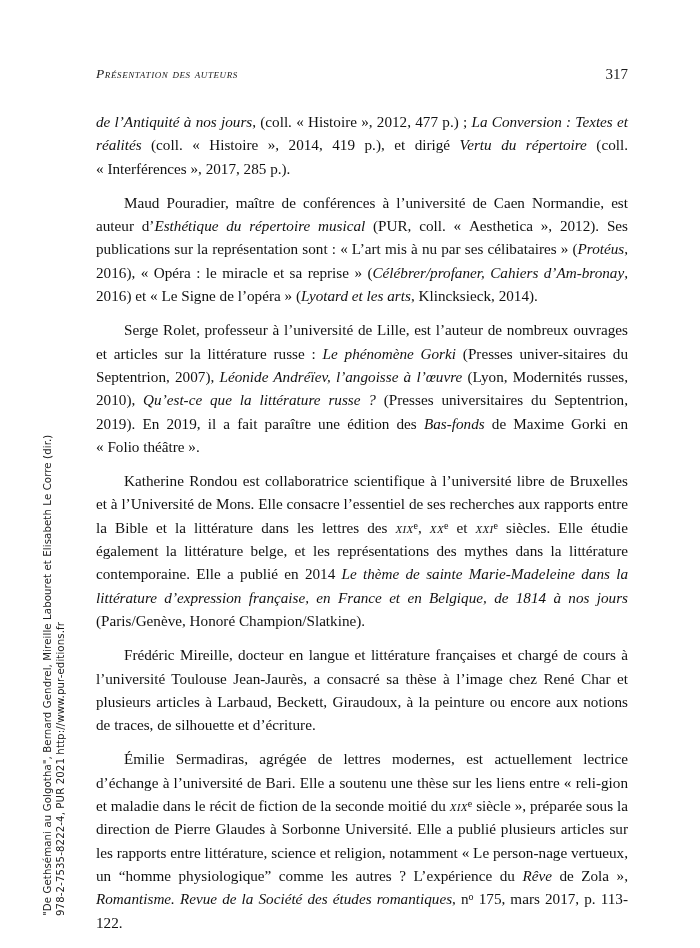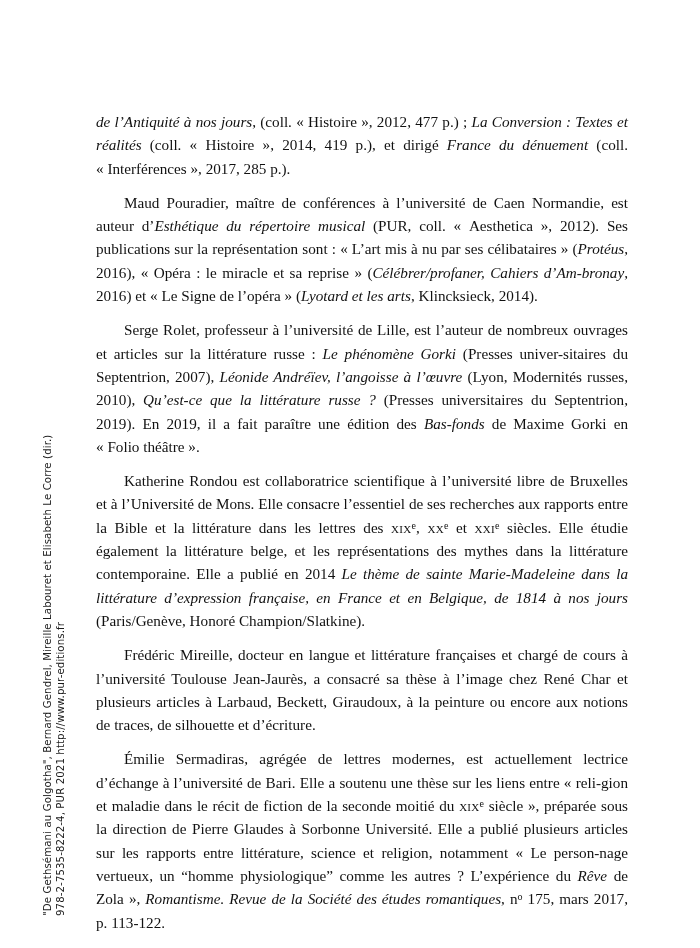--- a/index.html
+++ b/index.html
@@ -69,20 +69,21 @@
   }
   .para i, .para em {
     margin-top: 24px;
   }
   .para b, .para strong {
     font-weight: normal;
   }
   .sc {
     font-variant: small-caps;
     letter-spacing: 0.3px;
+    font-style: italic;
   }
   sup {
     font-size: 0.66em;
     vertical-align: 0.42em;
     line-height: 0;
   }
 
   
   .margin-credit {
     position: absolute;
@@ -108,24 +109,28 @@
   .margin-credit .vline-2 {
     left: 55px;
     top: 916px;
   }
 </style>
 </head>
 <body>
 
 <div class="page">
 
+  <div class="running-head">
+    <span class="rh-title">Présentation des auteurs</span>
+    <span class="rh-folio">317</span>
+  </div>
 
   <div class="textblock">
 
-    <p class="para"><i>de l’Antiquité à nos jours</i>, (coll. «&nbsp;Histoire&nbsp;», 2012, 477&nbsp;p.)&nbsp;; <i>La Conversion : Textes et réalités</i> (coll. «&nbsp;Histoire&nbsp;», 2014, 419&nbsp;p.), et dirigé <i>France du dénuement</i> (coll. «&nbsp;Interférences&nbsp;», 2017, 285&nbsp;p.).</p>
+    <p class="para"><i>de l’Antiquité à nos jours</i>, (coll. «&nbsp;Histoire&nbsp;», 2012, 477&nbsp;p.)&nbsp;; <i>La Conversion : Textes et réalités</i> (coll. «&nbsp;Histoire&nbsp;», 2014, 419&nbsp;p.), et dirigé <i>Vertu du répertoire</i> (coll. «&nbsp;Interférences&nbsp;», 2017, 285&nbsp;p.).</p>
 
     <p class="para indented"><b>Maud Pouradier</b>, maître de conférences à l’université de Caen Normandie, est auteur d’<i>Esthétique du répertoire musical</i> (PUR, coll. «&nbsp;Aesthetica&nbsp;», 2012). Ses publications sur la représentation sont&nbsp;: «&nbsp;L’art mis à nu par ses célibataires&nbsp;» (<i>Protéus</i>, 2016), «&nbsp;Opéra&nbsp;: le miracle et sa reprise&nbsp;» (<i>Célébrer/profaner, Cahiers d’Am-<wbr>bronay</i>, 2016) et «&nbsp;Le Signe de l’opéra&nbsp;» (<i>Lyotard et les arts</i>, Klincksieck, 2014).</p>
 
     <p class="para indented"><b>Serge Rolet</b>, professeur à l’université de Lille, est l’auteur de nombreux ouvrages et articles sur la littérature russe&nbsp;: <i>Le phénomène Gorki</i> (Presses univer-<wbr>sitaires du Septentrion, 2007), <i>Léonide Andréïev, l’angoisse à l’œuvre</i> (Lyon, Modernités russes, 2010), <i>Qu’est-ce que la littérature russe&nbsp;?</i> (Presses universitaires du Septentrion, 2019). En 2019, il a fait paraître une édition des <i>Bas-fonds</i> de Maxime Gorki en «&nbsp;Folio théâtre&nbsp;».</p>
 
     <p class="para indented"><b>Katherine Rondou</b> est collaboratrice scientifique à l’université libre de Bruxelles et à l’Université de Mons. Elle consacre l’essentiel de ses recherches aux rapports entre la Bible et la littérature dans les lettres des <span class="sc">xix</span><sup>e</sup>, <span class="sc">xx</span><sup>e</sup> et <span class="sc">xxi</span><sup>e</sup> siècles. Elle étudie également la littérature belge, et les représentations des mythes dans la littérature contemporaine. Elle a publié en 2014 <i>Le thème de sainte Marie-Madeleine dans la littérature d’expression française, en France et en Belgique, de 1814 à nos jours</i> (Paris/Genève, Honoré Champion/Slatkine).</p>
 
     <p class="para indented"><b>Frédéric Mireille</b>, docteur en langue et littérature françaises et chargé de cours à l’université Toulouse Jean-Jaurès, a consacré sa thèse à l’image chez René Char et plusieurs articles à Larbaud, Beckett, Giraudoux, à la peinture ou encore aux notions de traces, de silhouette et d’écriture.</p>
 
     <p class="para indented"><b>Émilie Sermadiras</b>, agrégée de lettres modernes, est actuellement lectrice d’échange à l’université de Bari. Elle a soutenu une thèse sur les liens entre «&nbsp;reli-<wbr>gion et maladie dans le récit de fiction de la seconde moitié du <span class="sc">xix</span><sup>e</sup> siècle&nbsp;», préparée sous la direction de Pierre Glaudes à Sorbonne Université. Elle a publié plusieurs articles sur les rapports entre littérature, science et religion, notamment «&nbsp;Le person-<wbr>nage vertueux, un “homme physiologique” comme les autres&nbsp;? L’expérience du <i>Rêve</i> de Zola&nbsp;», <i>Romantisme. Revue de la Société des études romantiques</i>, n<sup>o</sup>&nbsp;175, mars 2017, p.&nbsp;113-122.</p>

